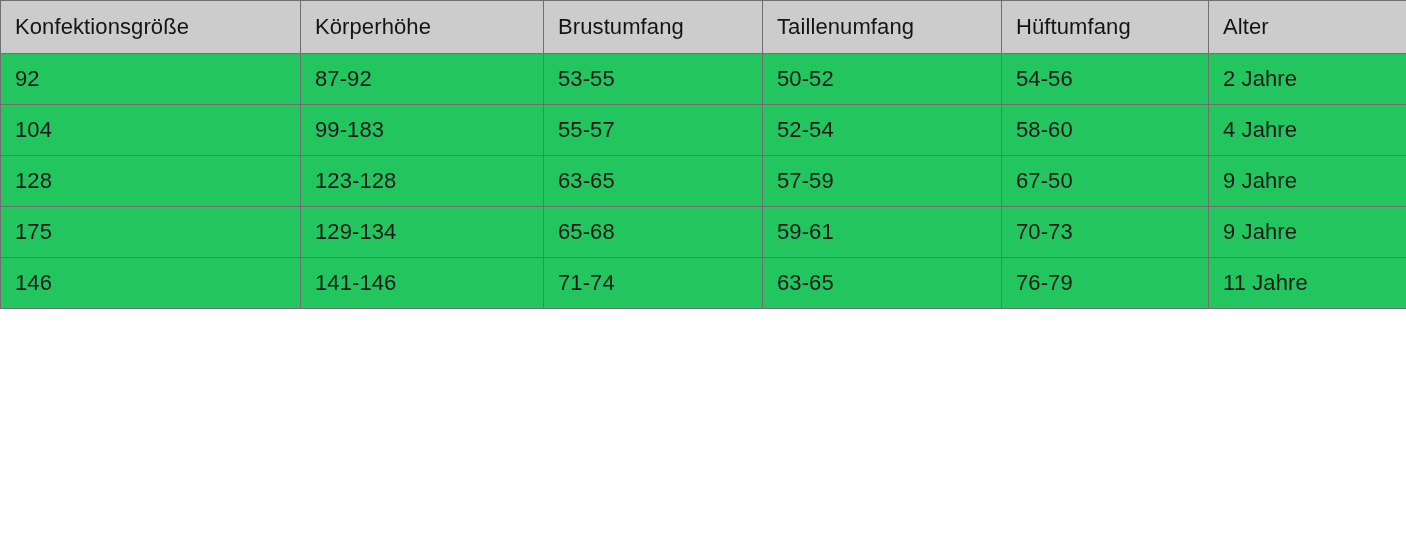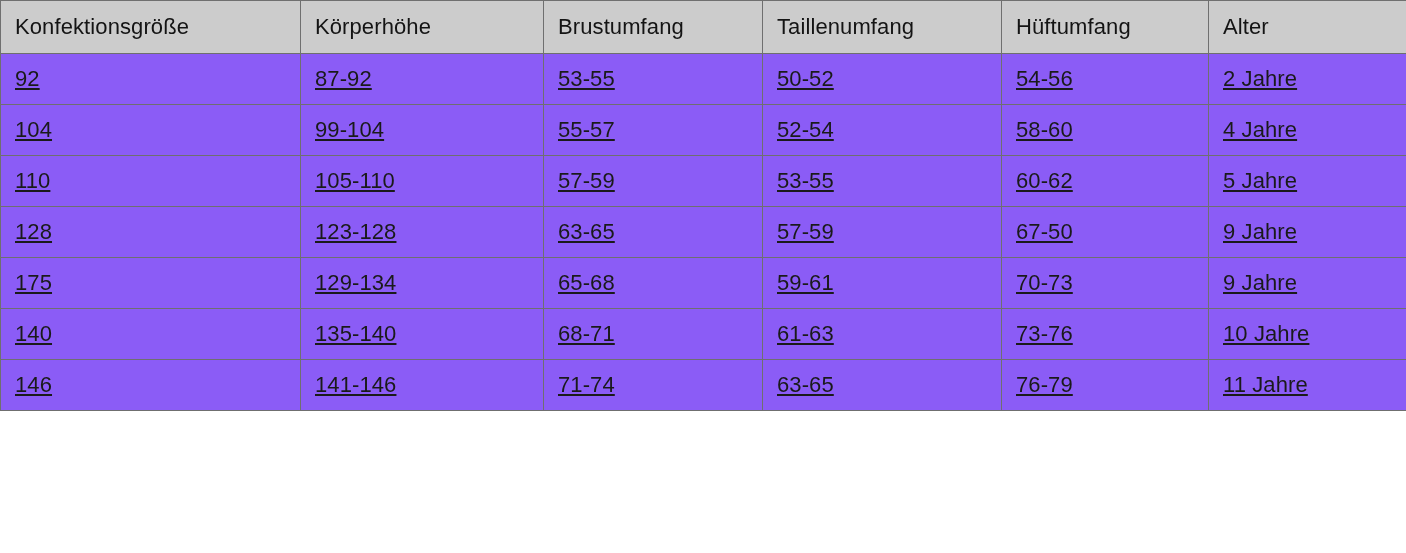--- a/index.html
+++ b/index.html
@@ -43,22 +43,21 @@
     letter-spacing: 0.1px;
     white-space: nowrap;
     overflow: hidden;
   }
   table.size-table thead th {
     background: #cccccc;
     height: 52px;
     color: #141414;
   }
   table.size-table tbody td {
-    background: #8b5cf6;
-    text-decoration: underline;
+    background: #22c55e;
   }
 </style>
 </head>
 <body>
 
 <div class="sheet">
   <table class="size-table">
     <colgroup>
       <col class="c0">
         <col class="c1">
@@ -81,59 +80,43 @@
       <tr>
         <td>92</td>
         <td>87-92</td>
         <td>53-55</td>
         <td>50-52</td>
         <td>54-56</td>
         <td>2 Jahre</td>
       </tr>
       <tr>
         <td>104</td>
-        <td>99-104</td>
+        <td>99-183</td>
         <td>55-57</td>
         <td>52-54</td>
         <td>58-60</td>
         <td>4 Jahre</td>
-      </tr>
-      <tr>
-        <td>110</td>
-        <td>105-110</td>
-        <td>57-59</td>
-        <td>53-55</td>
-        <td>60-62</td>
-        <td>5 Jahre</td>
       </tr>
       <tr>
         <td>128</td>
         <td>123-128</td>
         <td>63-65</td>
         <td>57-59</td>
         <td>67-50</td>
         <td>9 Jahre</td>
       </tr>
       <tr>
         <td>175</td>
         <td>129-134</td>
         <td>65-68</td>
         <td>59-61</td>
         <td>70-73</td>
         <td>9 Jahre</td>
       </tr>
       <tr>
-        <td>140</td>
-        <td>135-140</td>
-        <td>68-71</td>
-        <td>61-63</td>
-        <td>73-76</td>
-        <td>10 Jahre</td>
-      </tr>
-      <tr>
         <td>146</td>
         <td>141-146</td>
         <td>71-74</td>
         <td>63-65</td>
         <td>76-79</td>
         <td>11 Jahre</td>
       </tr>
     </tbody>
   </table>
 </div>

